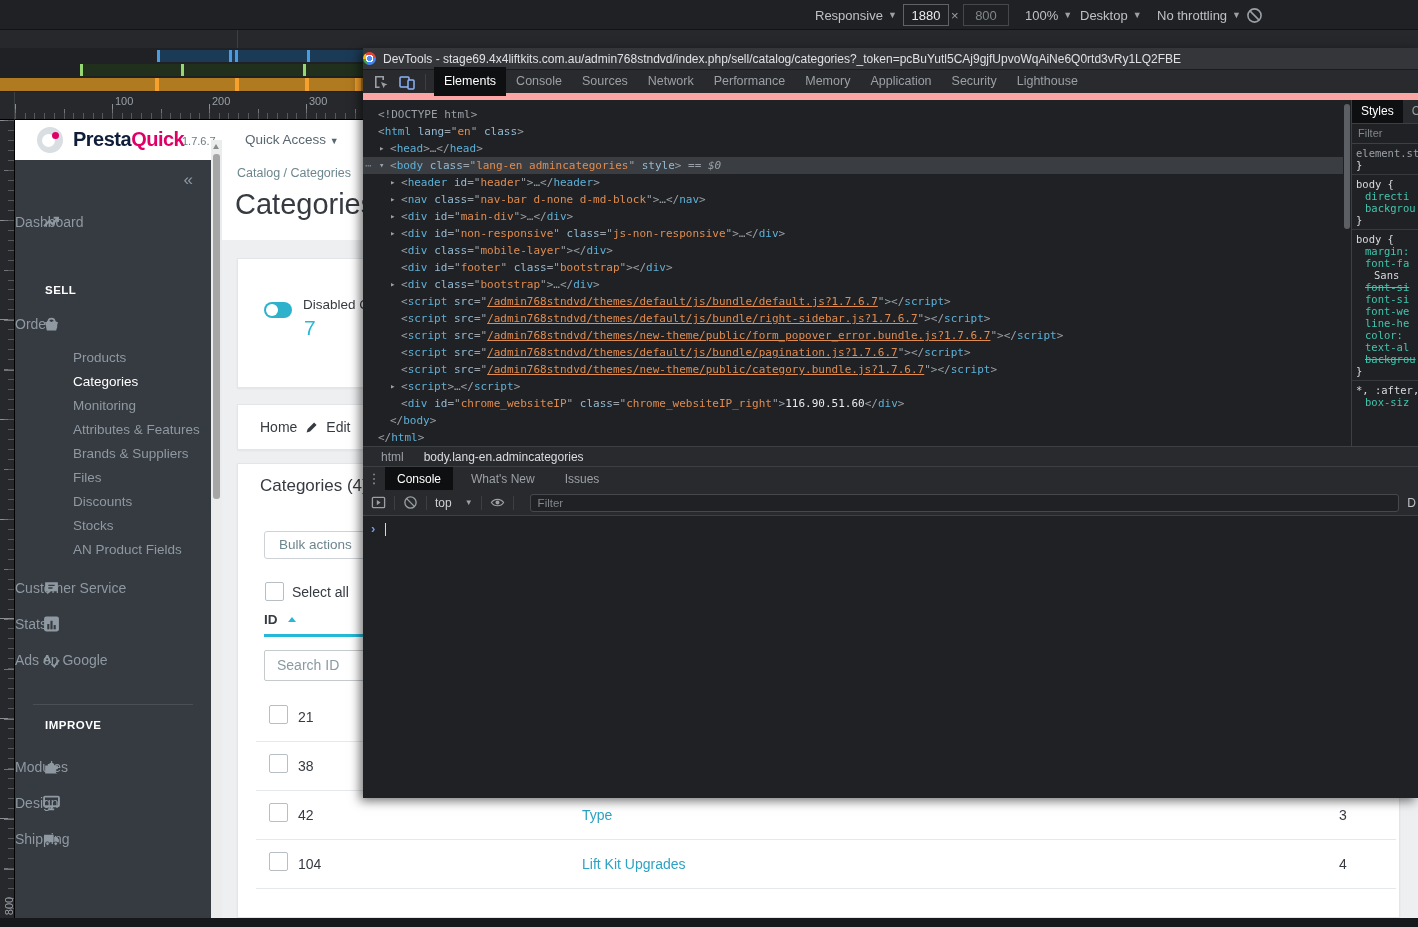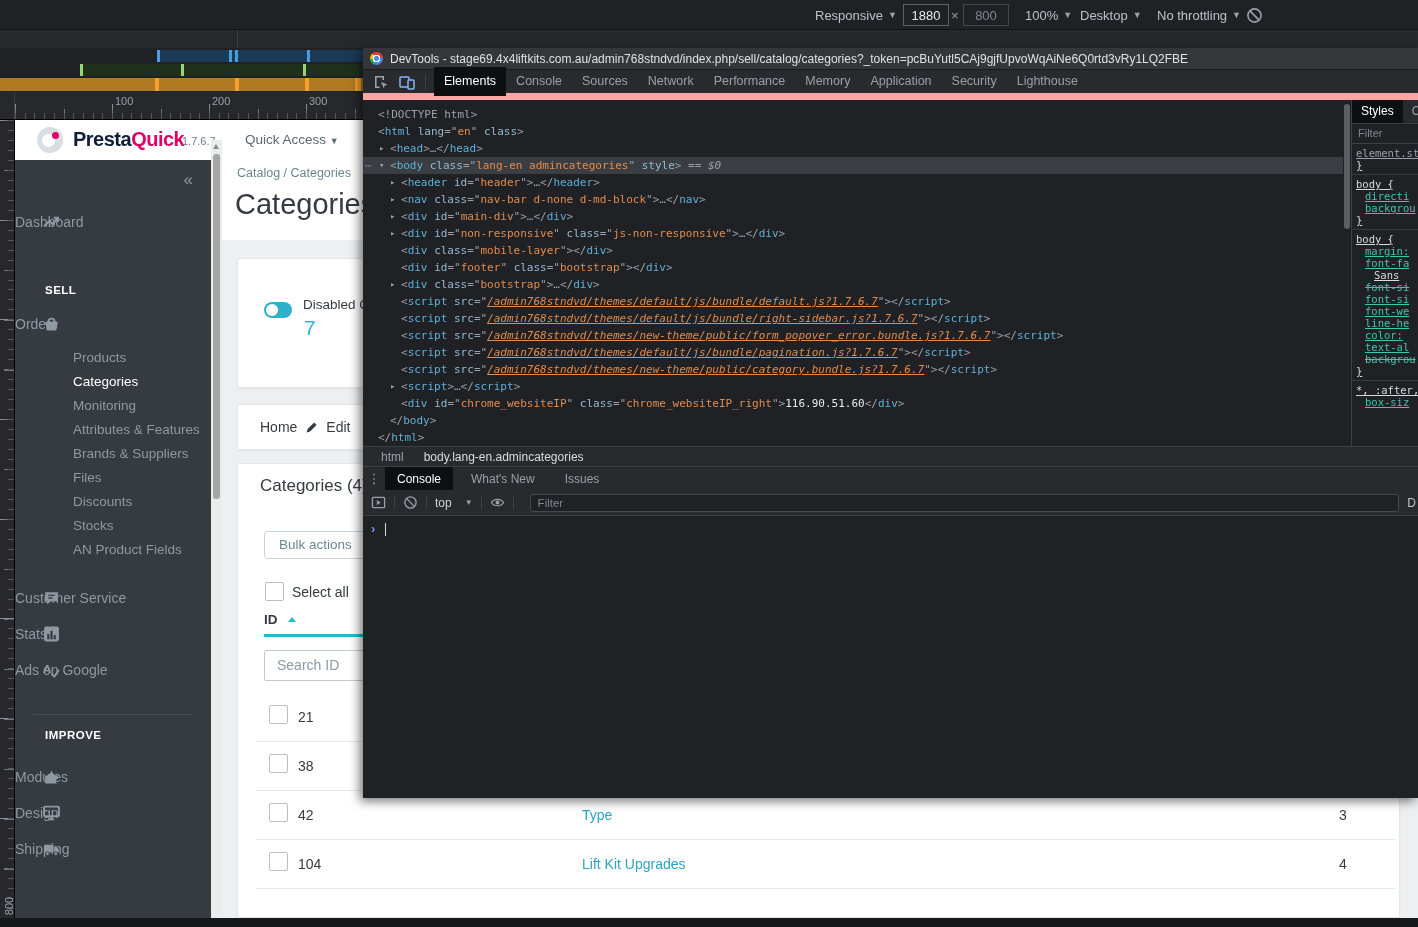--- a/index.html
+++ b/index.html
@@ -55,21 +55,21 @@
   .sb-collapse{height:44px;position:relative;}
   .sb-collapse span{position:absolute;right:18px;top:10px;font-size:17px;color:#8f99a1;}
   .sb-item{position:relative;height:36px;display:flex;align-items:center;cursor:default;}
   .sb-item .ic{position:absolute;left:28px;top:50%;transform:translateY(-50%);width:17px;height:17px;color:#8f99a1;}
   .sb-item .ic svg{width:100%;height:100%;display:block;}
   .sb-item.active{color:#fff;}
   .sb-item.active .ic{color:#3ec0e8;}
   .sb-item.active::before{content:"";position:absolute;left:0;top:4px;width:4px;height:28px;background:#25b9d7;}
   .sb-item .chev{position:absolute;right:16px;top:16px;width:8px;height:8px;border-top:2px solid #8f99a1;border-right:2px solid #8f99a1;transform:rotate(-45deg);}
   .sb-sect{height:20px;line-height:20px;padding-left:30px;color:#fff;font-weight:bold;font-size:11.5px;letter-spacing:0.5px;}
-  .sb-sub{list-style:none;margin:4px 0 18px 0;padding:0;}
+  .sb-sub{list-style:none;margin:4px 0 8px 0;padding:0;}
   .sb-sub li{height:24px;line-height:24px;padding-left:58px;color:#8f99a1;font-size:13.5px;}
   .sb-sub li.on{color:#fff;}
   .sb-div{height:1px;background:#4a4e55;margin:26px 18px 10px 18px;}
 
   #ps-scroll{position:absolute;left:196px;top:20px;width:11px;height:778px;background:#ebecec;}
   #ps-scroll .arr{position:absolute;left:2px;top:4px;width:0;height:0;border-left:3.5px solid transparent;border-right:3.5px solid transparent;border-bottom:5px solid #8b8b8b;}
   #ps-scroll .thumb{position:absolute;left:2px;top:14px;width:7px;height:345px;background:#a6a6a6;border-radius:3px;}
 
   #ps-band{position:absolute;left:207px;top:40px;width:1196px;height:80px;background:#fff;}
   #ps-crumb{position:absolute;left:222px;top:46px;font-size:12.5px;color:#6c868e;}
@@ -97,51 +97,51 @@
   #th-line{position:absolute;left:26px;top:170px;width:1110px;height:3px;background:#25b9d7;}
   #search-id{position:absolute;left:26px;top:186px;width:200px;height:31px;border:1px solid #c5cacd;border-radius:2px;background:#fff;color:#8a9aa2;font-size:14px;line-height:29px;padding-left:12px;}
   .trow-ps{position:absolute;left:18px;width:1140px;height:49px;border-bottom:1px solid #e6e9eb;}
   .trow-ps .cb{left:13px;top:12px;}
   .trow-ps .cid{position:absolute;left:42px;top:16px;font-size:14px;color:#363a41;}
   .trow-ps .cname{position:absolute;left:326px;top:16px;font-size:14px;color:#2da2c3;}
   .trow-ps .ccount{position:absolute;left:1083px;top:16px;font-size:14px;color:#363a41;}
 
   
   #devtools{position:absolute;left:363px;top:48px;width:1055px;height:750px;background:#202124;z-index:30;box-shadow:-3px 3px 10px rgba(0,0,0,0.55);font-size:12px;color:#9aa0a6;}
-  #dt-title{position:absolute;left:0;top:0;width:100%;height:22px;background:#35363a;border-bottom:1px solid #1b1c1e;display:flex;align-items:center;padding-left:7px;gap:7px;color:#dfe1e4;font-size:12px;white-space:nowrap;overflow:hidden;}
+  #dt-title{position:absolute;left:0;top:0;width:100%;height:22px;background:#35363a;border-bottom:1px solid #1b1c1e;display:flex;align-items:center;gap:7px;color:#dfe1e4;font-size:12px;white-space:nowrap;overflow:hidden;}
   #chrome-ic{width:13px;height:13px;border-radius:50%;flex:0 0 13px;
     background:radial-gradient(circle at center,#4e8df6 0 2.6px,#fff 2.6px 3.8px,transparent 3.8px),
     conic-gradient(from -40deg,#ea4335 0 120deg,#4285f4 120deg 240deg,#34a853 240deg 310deg,#fbbc05 310deg 360deg);}
   #dt-tabs{position:absolute;left:0;top:22px;width:100%;height:30px;background:#292a2d;border-bottom:7px solid #fca5a5;display:flex;align-items:center;}
   #dt-tabs .tico{width:16px;height:16px;margin-left:10px;color:#9aa0a6;}
   #dt-tabs .tico.blue{color:#8ab4f8;}
   #dt-tabs .tico svg{width:100%;height:100%;display:block;}
   #dt-tabs .vsep{width:1px;height:16px;background:#3c4043;margin:0 8px 0 10px;}
   .dt-tab{padding:0 10px;line-height:29px;color:#9aa0a6;font-size:12.5px;white-space:nowrap;}
   .dt-tab.on{background:#0e0f10;color:#fff;}
 
   #dt-tree{position:absolute;left:0;top:52px;width:980px;height:346px;overflow:hidden;font-family:"DejaVu Sans Mono",monospace;font-size:11px;}
   .trow{position:absolute;left:0;width:100%;height:17px;line-height:17px;white-space:nowrap;}
   .trow.sel{background:#3a3e43;}
   .trow .gut{position:absolute;left:2px;color:#7e8287;}
   .trow .arw{position:absolute;color:#9aa0a6;font-size:9px;}
   .trow .tx{position:absolute;top:0;}
   .tk-g{color:#9aa0a6;} .tk-t{color:#5db0d7;} .tk-a{color:#93bad3;}
-  .tk-v{color:#e08c50;} .tk-l{color:#e08c50;text-decoration:underline;font-style:italic;}
+  .tk-v{color:#e08c50;} .tk-l{color:#e08c50;text-decoration:underline;}
   .tk-w{color:#e8eaed;} .tk-i{color:#9aa0a6;font-style:italic;}
 
   #dt-tree-scroll{position:absolute;left:980px;top:52px;width:8px;height:346px;background:#202124;}
   #dt-tree-scroll .thumb{position:absolute;left:1px;top:4px;width:6px;height:125px;background:#5c5f63;border-radius:3px;}
 
   #dt-styles{position:absolute;left:988px;top:52px;width:67px;height:346px;border-left:1px solid #3c4043;background:#202124;overflow:hidden;}
   #st-tabs{height:24px;background:#292a2d;border-bottom:1px solid #3c4043;display:flex;align-items:center;white-space:nowrap;}
   #st-tabs .dt-tab{line-height:23px;font-size:12px;padding:0 9px;}
   #st-filter{height:20px;border-bottom:1px solid #3c4043;color:#80868b;font-size:11px;line-height:19px;padding-left:6px;}
   #st-lines{font-family:"DejaVu Sans Mono",monospace;font-size:10.5px;padding-top:3px;}
-  .sline{line-height:12px;padding-left:4px;white-space:nowrap;text-decoration:underline;}
+  .sline{line-height:12px;padding-left:4px;white-space:nowrap;}
   .sline.hr{border-top:1px solid #37393d;margin-top:3px;padding-top:3px;}
   .sl-sel{color:#d7dade;} .sl-com{color:#9aa0a6;}
   .sl-prop{color:#42c5ae;padding-left:13px;}
   .sl-propx{color:#42c5ae;padding-left:13px;text-decoration:line-through;}
   .sl-cont{color:#d7dade;padding-left:22px;}
 
   #dt-crumbs{position:absolute;left:0;top:398px;width:100%;height:20px;background:#292a2d;border-top:1px solid #3c4043;display:flex;align-items:center;gap:20px;padding-left:18px;font-size:12px;}
   #dt-crumbs .c0{color:#9aa0a6;} #dt-crumbs .c1{color:#dadce0;}
 
   #dw-tabs{position:absolute;left:0;top:418px;width:100%;height:24px;background:#292a2d;border-top:1px solid #3c4043;display:flex;align-items:center;}

